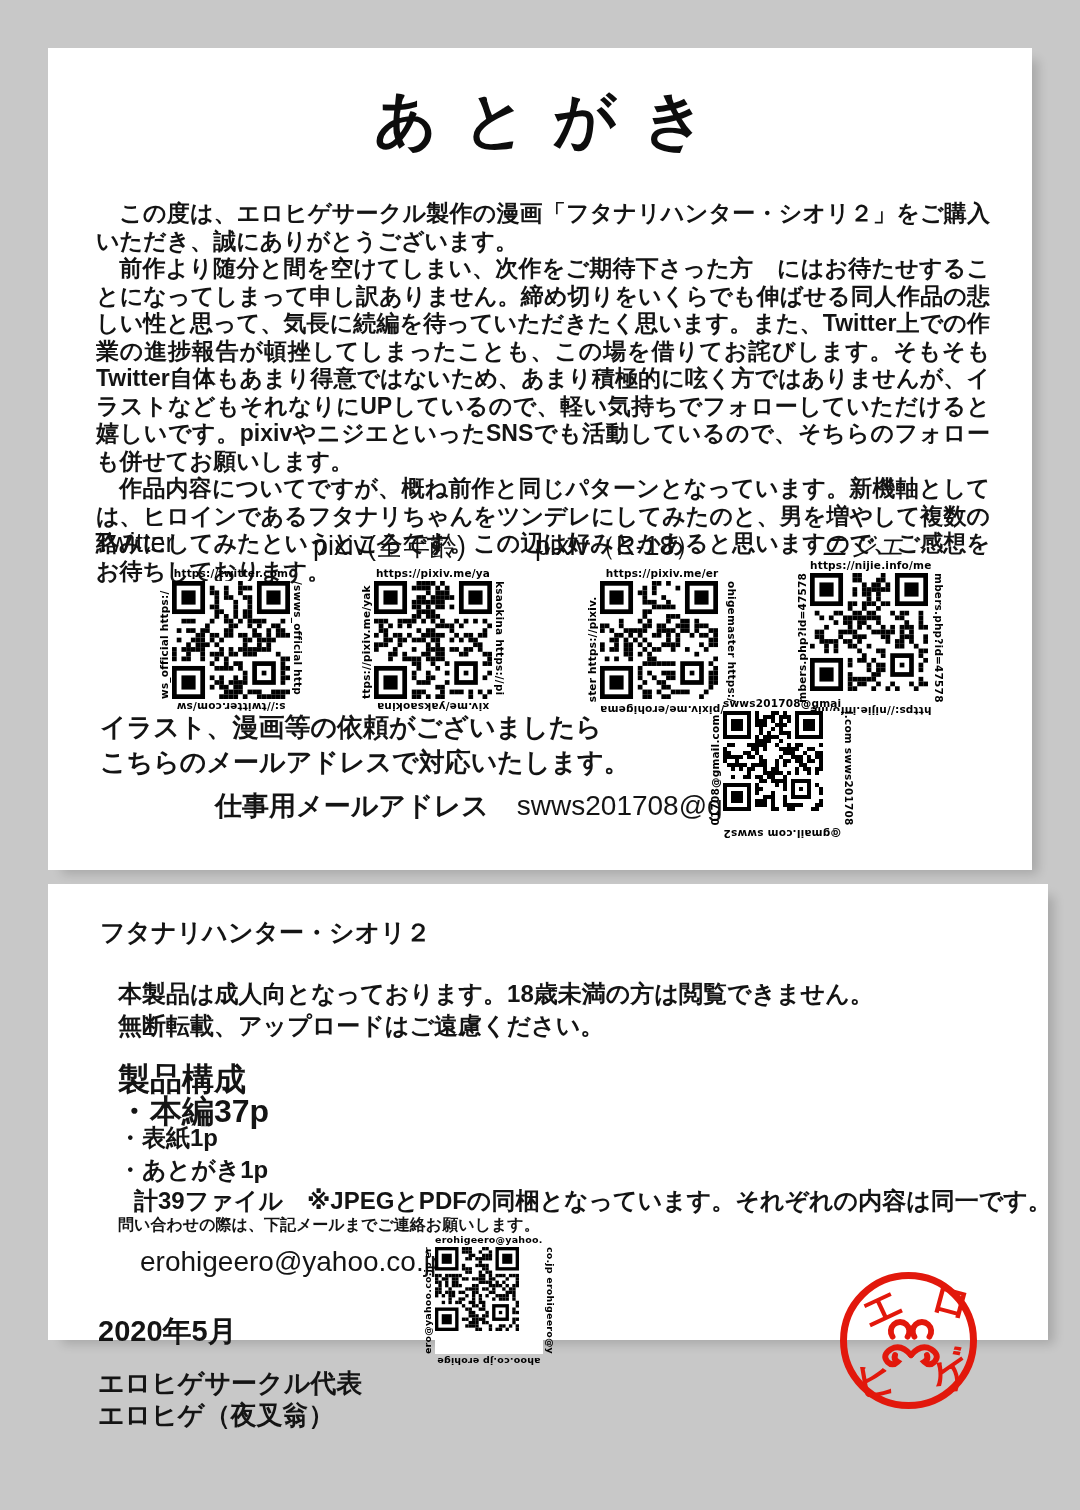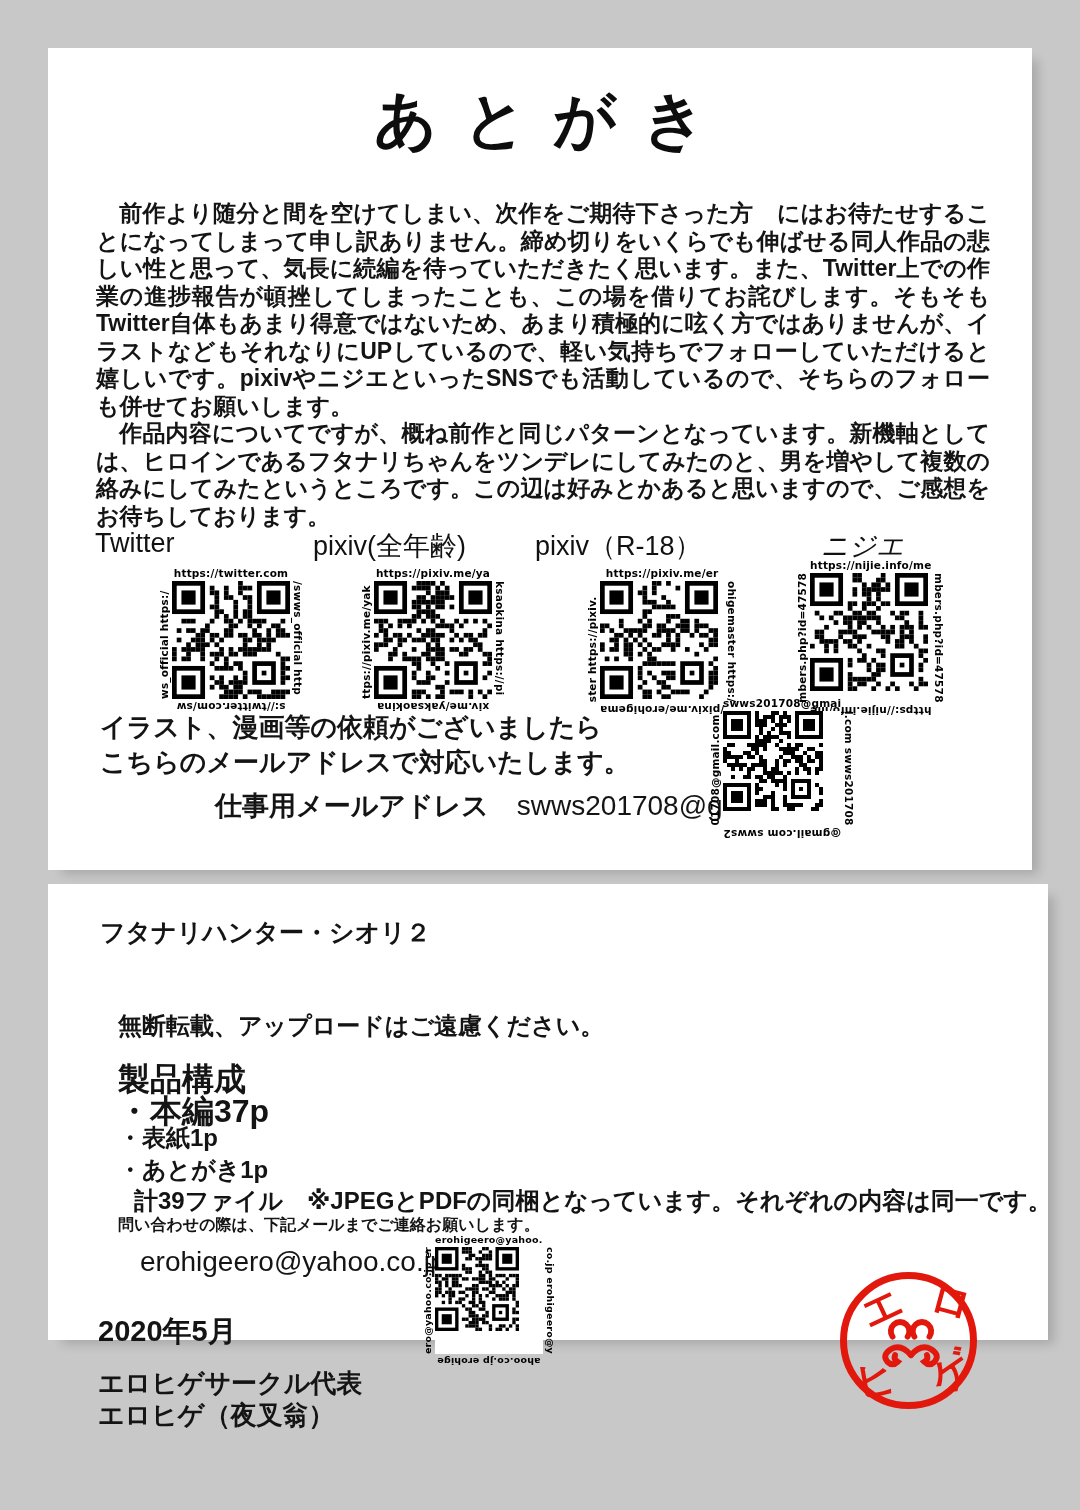--- a/index.html
+++ b/index.html
@@ -115,20 +115,21 @@
   .stamp-face{position:absolute;left:22px;top:24px;}
 </style>
 </head>
 <body>
 
 <div class="panel" id="panel-top">
 
   <div class="afterword-title">あとがき</div>
 
   <div class="body-text">
+    <p>　この度は、エロヒゲサークル製作の漫画「フタナリハンター・シオリ２」をご購入いただき、誠にありがとうございます。</p>
     <p>　前作より随分と間を空けてしまい、次作をご期待下さった方ゝにはお待たせすることになってしまって申し訳ありません。締め切りをいくらでも伸ばせる同人作品の悲しい性と思って、気長に続編を待っていただきたく思います。また、Twitter上での作業の進捗報告が頓挫してしまったことも、この場を借りてお詫びします。そもそもTwitter自体もあまり得意ではないため、あまり積極的に呟く方ではありませんが、イラストなどもそれなりにUPしているので、軽い気持ちでフォローしていただけると嬉しいです。pixivやニジエといったSNSでも活動しているので、そちらのフォローも併せてお願いします。</p>
     <p>　作品内容についてですが、概ね前作と同じパターンとなっています。新機軸としては、ヒロインであるフタナリちゃんをツンデレにしてみたのと、男を増やして複数の絡みにしてみたというところです。この辺は好みとかあると思いますので、ご感想をお待ちしております。</p>
   </div>
 
   <div class="qr-row">
 
     <div class="qr-col col-1">
       <div class="qr-label">Twitter</div>
       <div class="qrw">
         <span class="qr-side qr-t">https://twitter.com</span>
@@ -1162,20 +1163,21 @@
       </span>
     <span class="qr-side qr-r">l.com  swws201708</span>
     <span class="qr-side qr-b">@gmail.com  swws2</span>
   </div>
 
 </div>
 
 <div class="panel" id="panel-bottom">
 
   <div class="bp-line" id="product-title">フタナリハンター・シオリ２</div>
+  <div class="bp-line" id="adult-notice">本製品は成人向となっております。18歳未満の方は閲覧できません。</div>
   <div class="bp-line" id="repost-notice">無断転載、アップロードはご遠慮ください。</div>
 
   <div class="bp-line" id="comp-heading">製品構成</div>
   <div class="bp-line" id="comp-item-0">・本編37p</div>
   <div class="bp-line" id="comp-item-1">・表紙1p</div>
   <div class="bp-line" id="comp-item-2">・あとがき1p</div>
   <div class="bp-line" id="comp-total">計39ファイル　※JPEGとPDFの同梱となっています。それぞれの内容は同一です。</div>
 
   <div class="bp-line" id="contact-note">問い合わせの際は、下記メールまでご連絡お願いします。</div>
   <div class="bp-line" id="contact-email">erohigeero@yahoo.co.jp</div>

